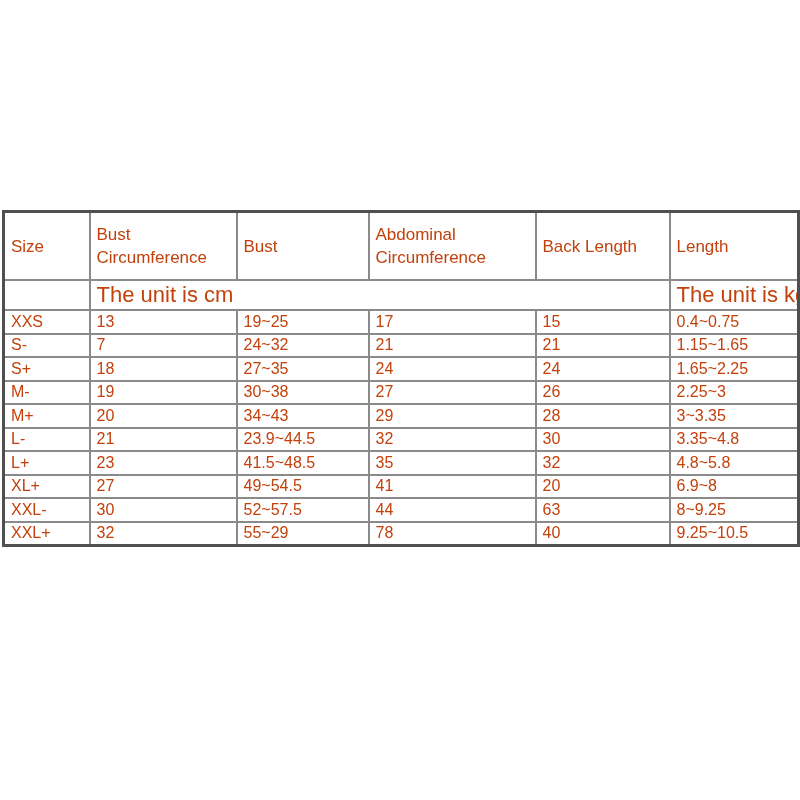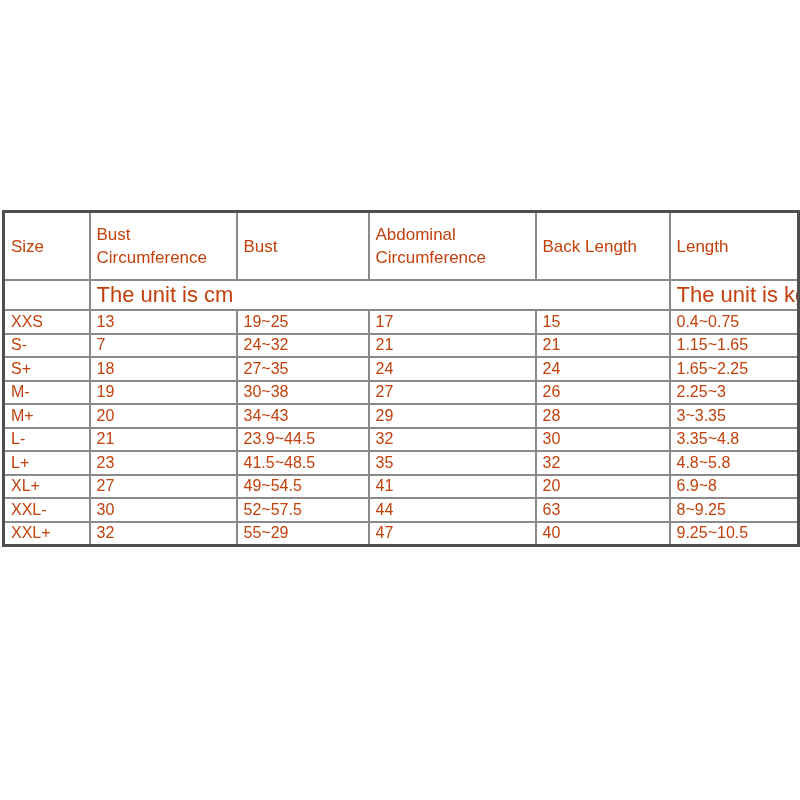--- a/index.html
+++ b/index.html
@@ -156,19 +156,19 @@
         <td>30</td>
         <td>52~57.5</td>
         <td>44</td>
         <td>63</td>
         <td>8~9.25</td>
       </tr>
       <tr>
         <td>XXL+</td>
         <td>32</td>
         <td>55~29</td>
-        <td>47</td>
+        <td>78</td>
         <td>40</td>
         <td>9.25~10.5</td>
       </tr>
     </tbody>
   </table>
 </div>
 
 </body></html>

